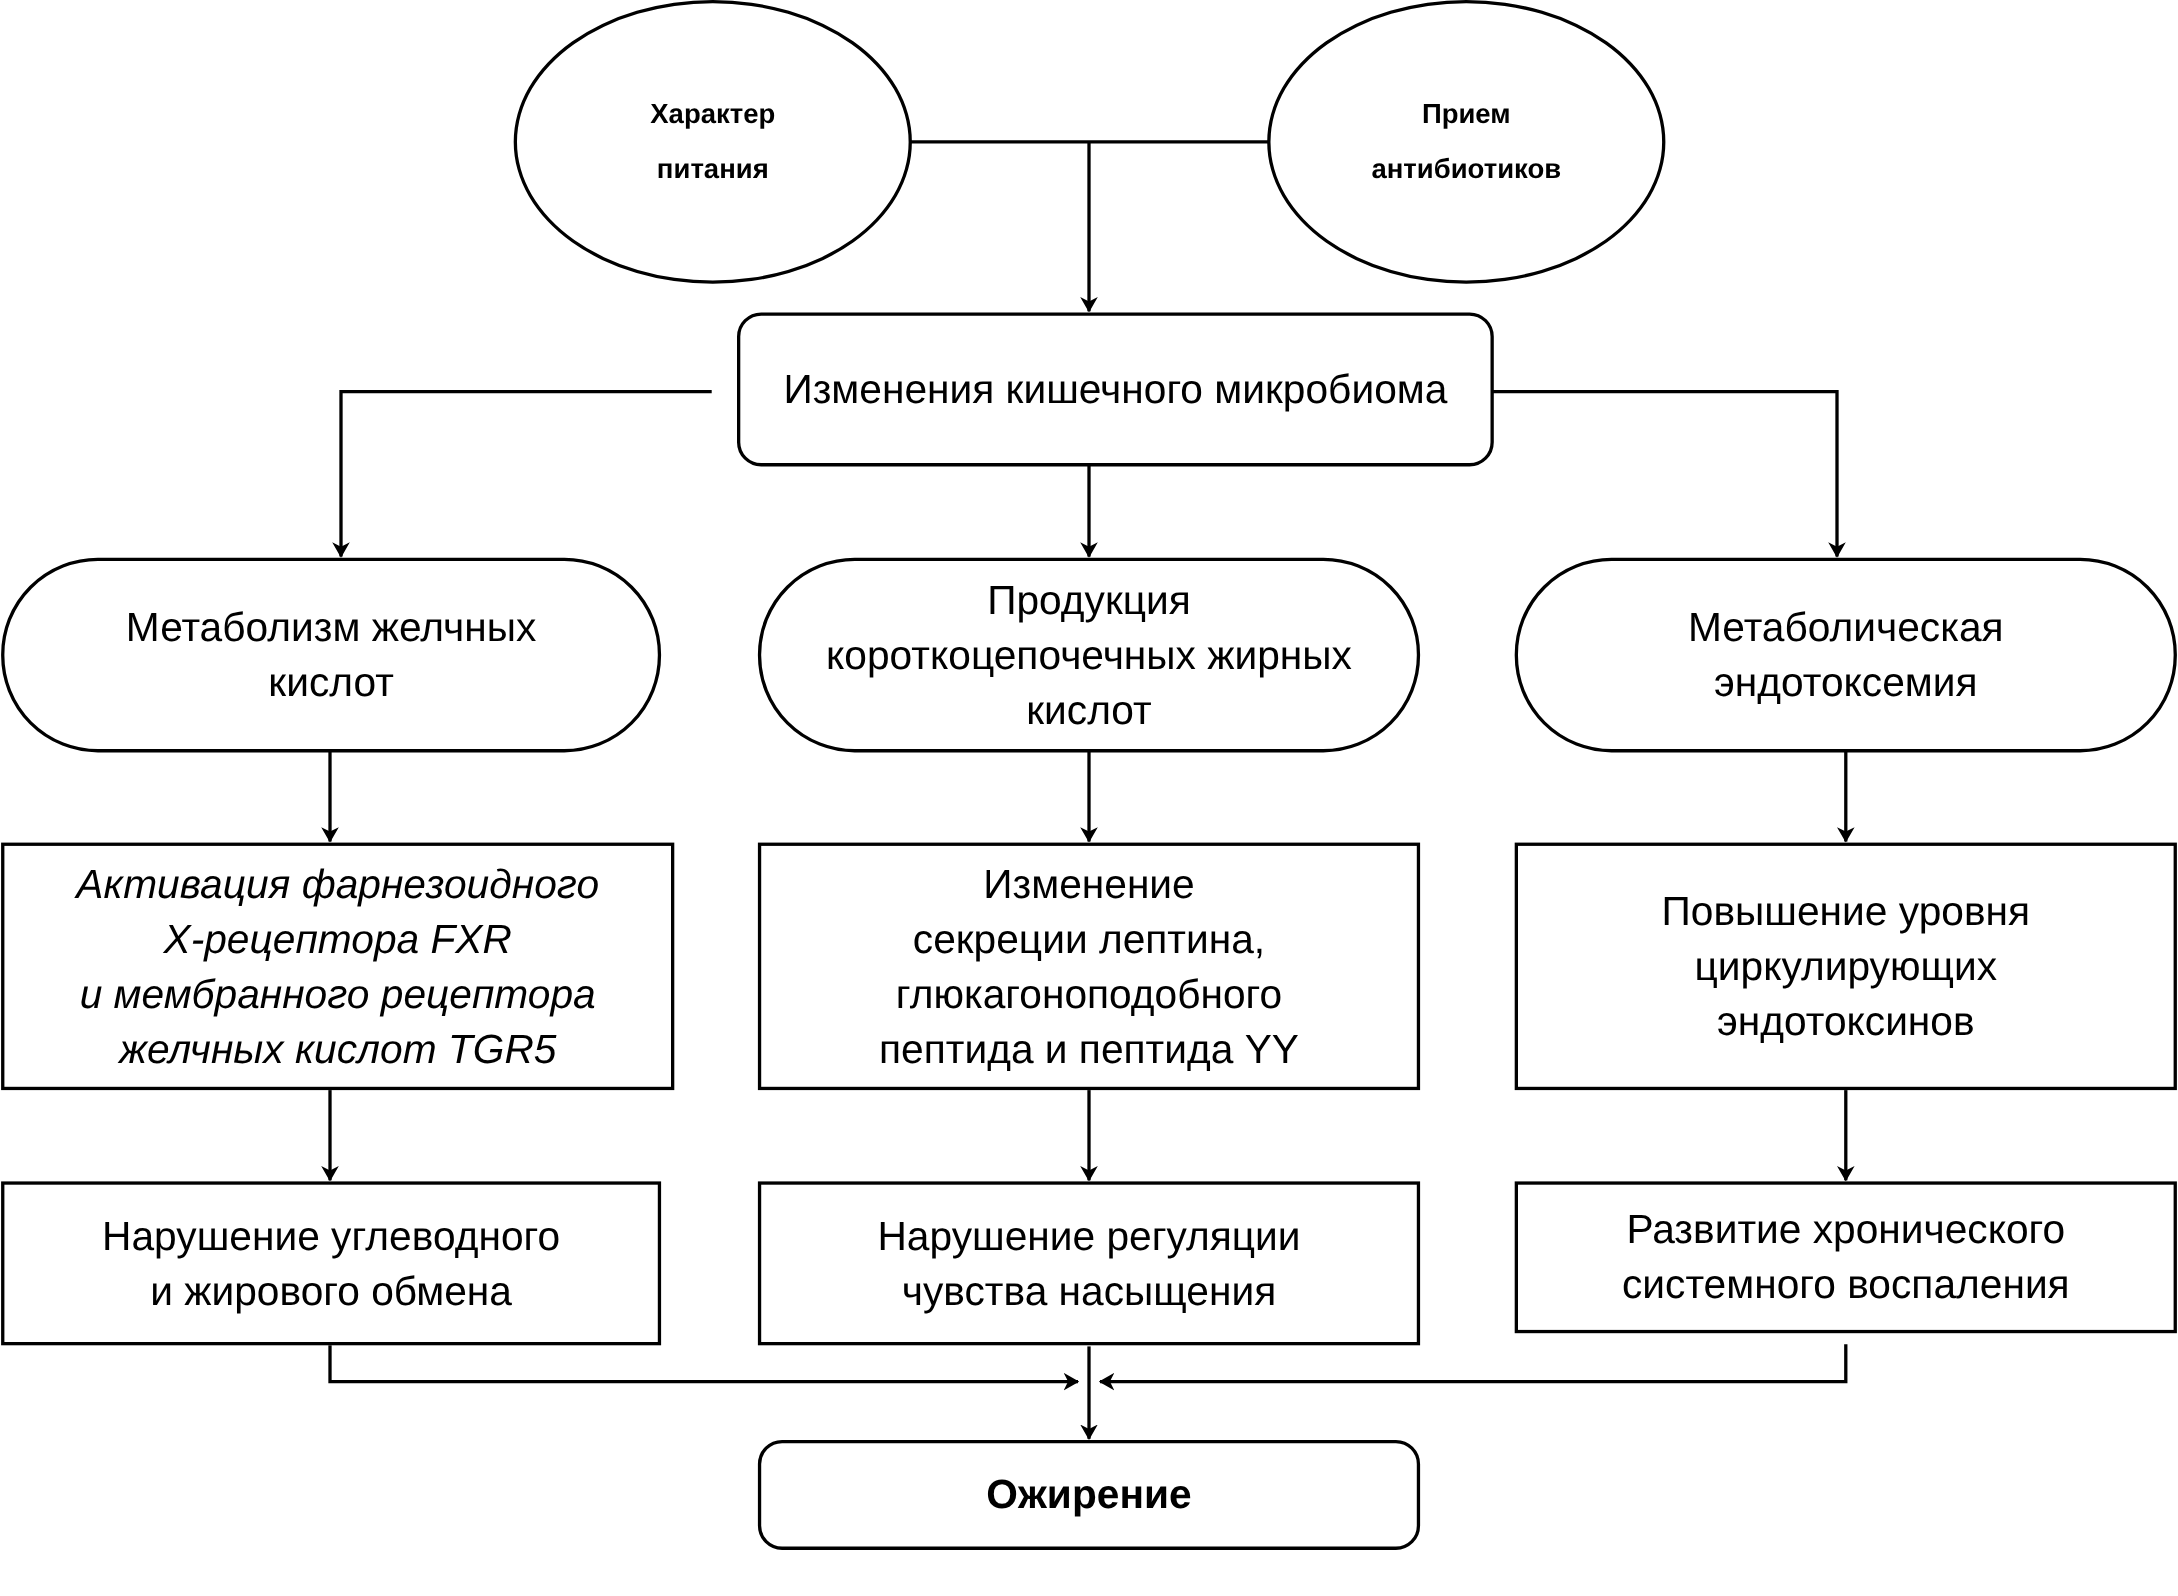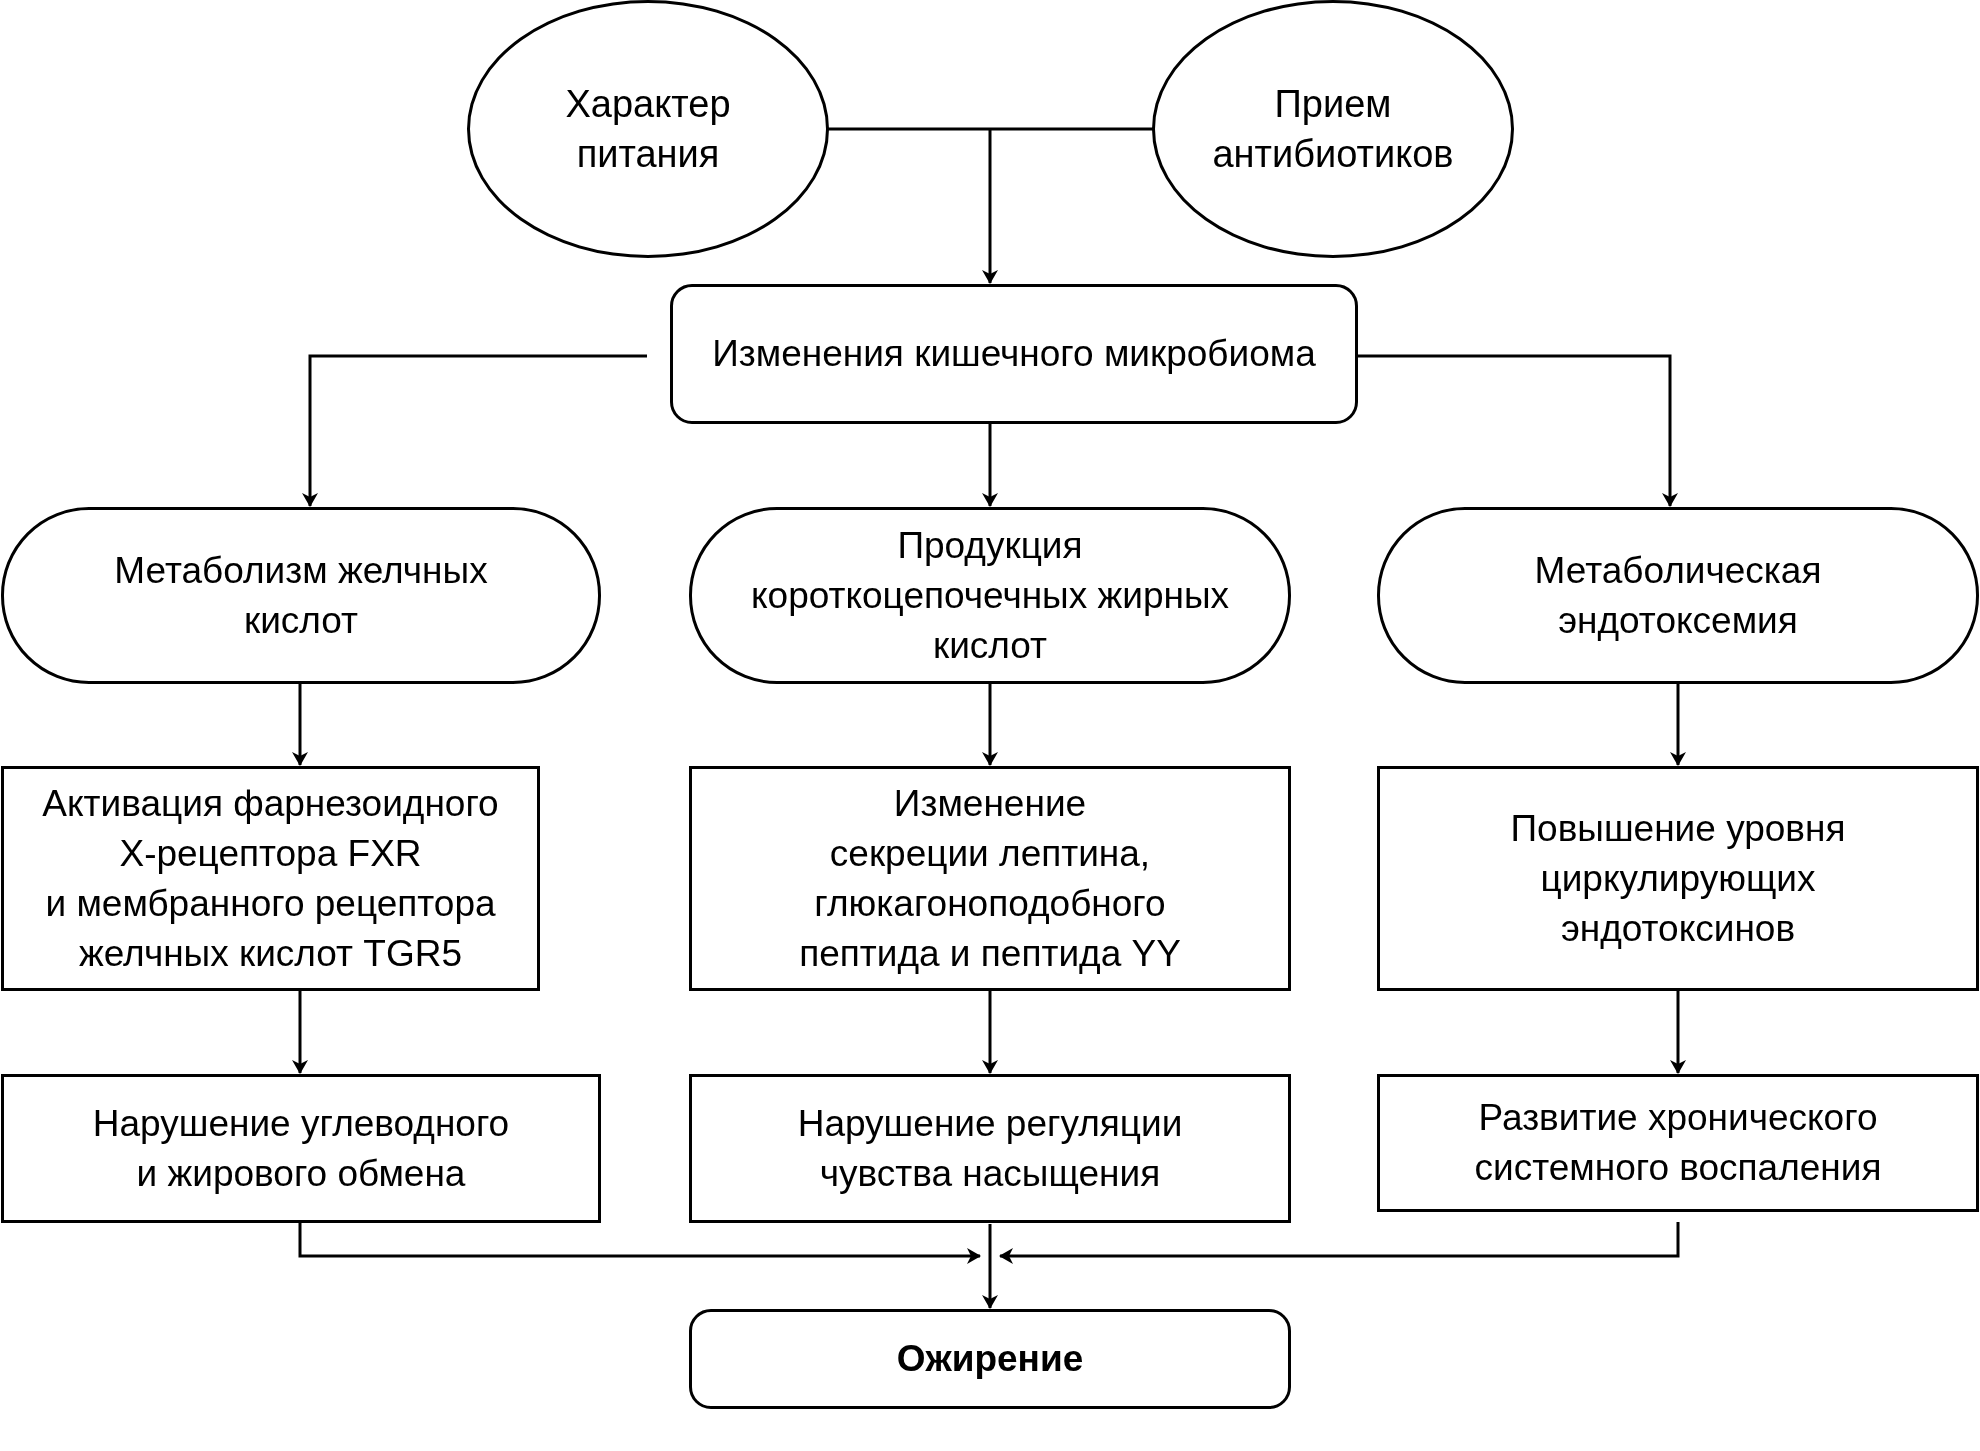--- a/index.html
+++ b/index.html
@@ -2,21 +2,21 @@
 <html><head>
 <meta charset="utf-8">
 <style>
   html, body { margin:0; padding:0; background:#ffffff; }
   body { width:1980px; height:1451px; position:relative; overflow:hidden;
          font-family:"Liberation Sans", sans-serif; color:#000; }
   svg.lines { position:absolute; left:0; top:0; }
   .node { position:absolute; box-sizing:border-box; border:3px solid #000; background:#fff;
           display:flex; align-items:center; justify-content:center; text-align:center;
           font-size:37px; line-height:50px; white-space:pre-line; }
-  .ellipse { border-radius:50%; font-weight:normal; font-size:38px; }
+  .ellipse { border-radius:50%; font-weight:bold; font-size:25px; }
   .rounded { border-radius:22px; }
   .stadium { border-radius:88px; }
   .bold { font-weight:bold; }
   .txt { display:block; }
 </style>
 </head>
 <body>
 
 <svg class="lines" width="1980" height="1451">
   <defs>
@@ -67,21 +67,21 @@
 <div class="node stadium" style="left:689px; top:507px; width:602px; height:177px;">
   <span class="txt">Продукция
 короткоцепочечных жирных
 кислот</span>
 </div>
 <div class="node stadium" style="left:1377px; top:507px; width:602px; height:177px;">
   <span class="txt">Метаболическая
 эндотоксемия</span>
 </div>
 
-<div class="node" style="left:1px; top:766px; width:539px; height:225px;">
+<div class="node" style="left:1px; top:766px; width:612px; height:225px;font-style:italic;">
   <span class="txt">Активация фарнезоидного
 X-рецептора FXR
 и мембранного рецептора
 желчных кислот TGR5</span>
 </div>
 <div class="node" style="left:689px; top:766px; width:602px; height:225px;">
   <span class="txt">Изменение
 секреции лептина,
 глюкагоноподобного
 пептида и пептида YY</span>

